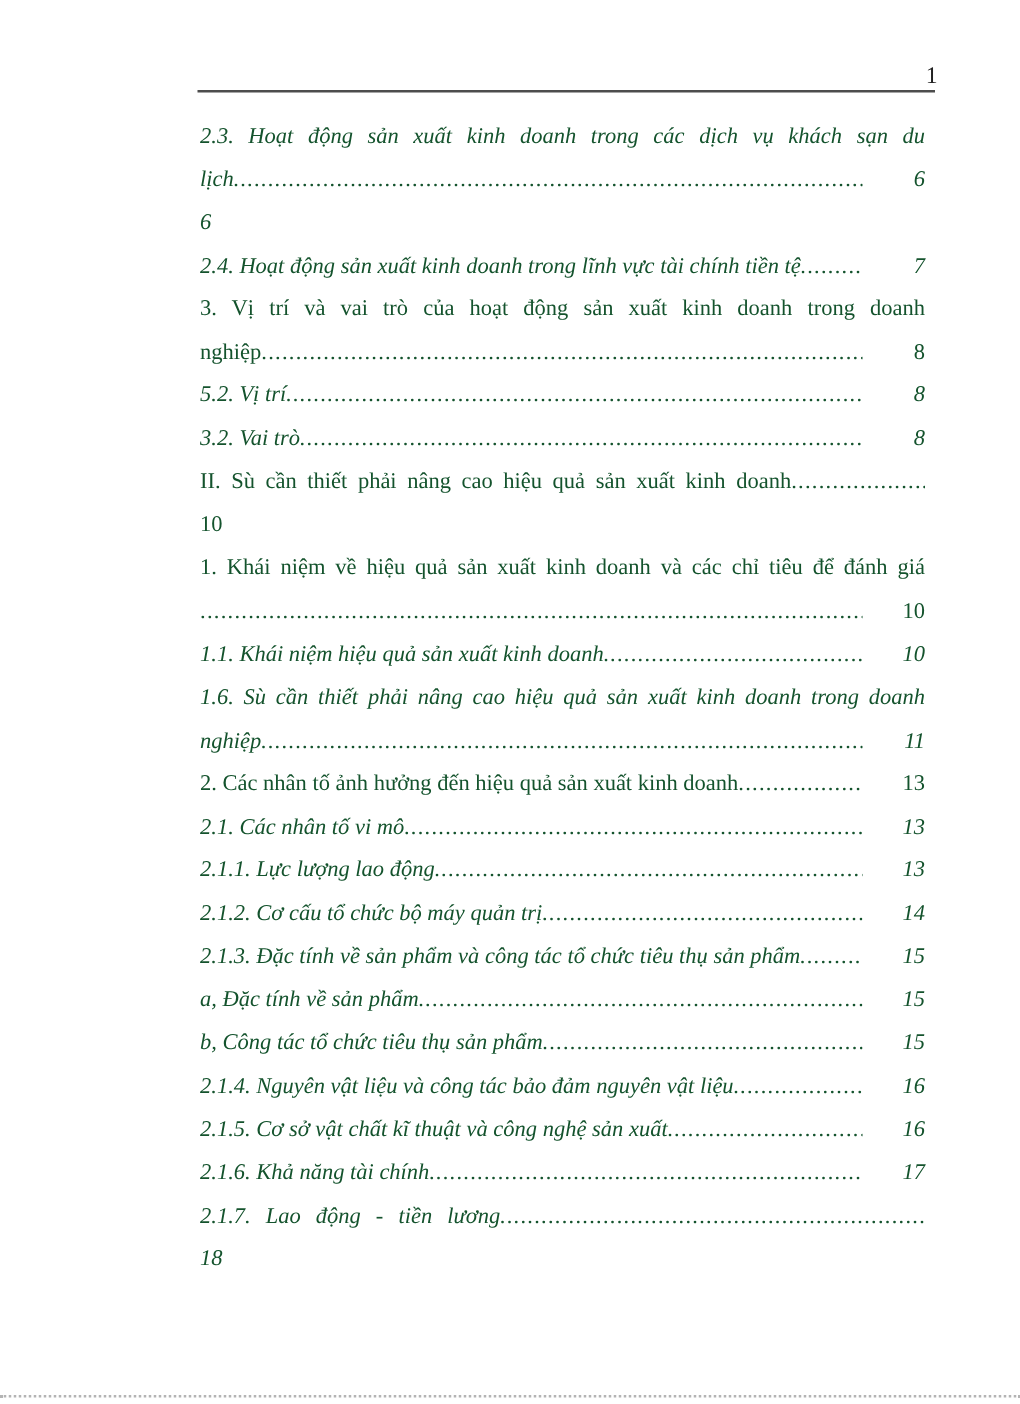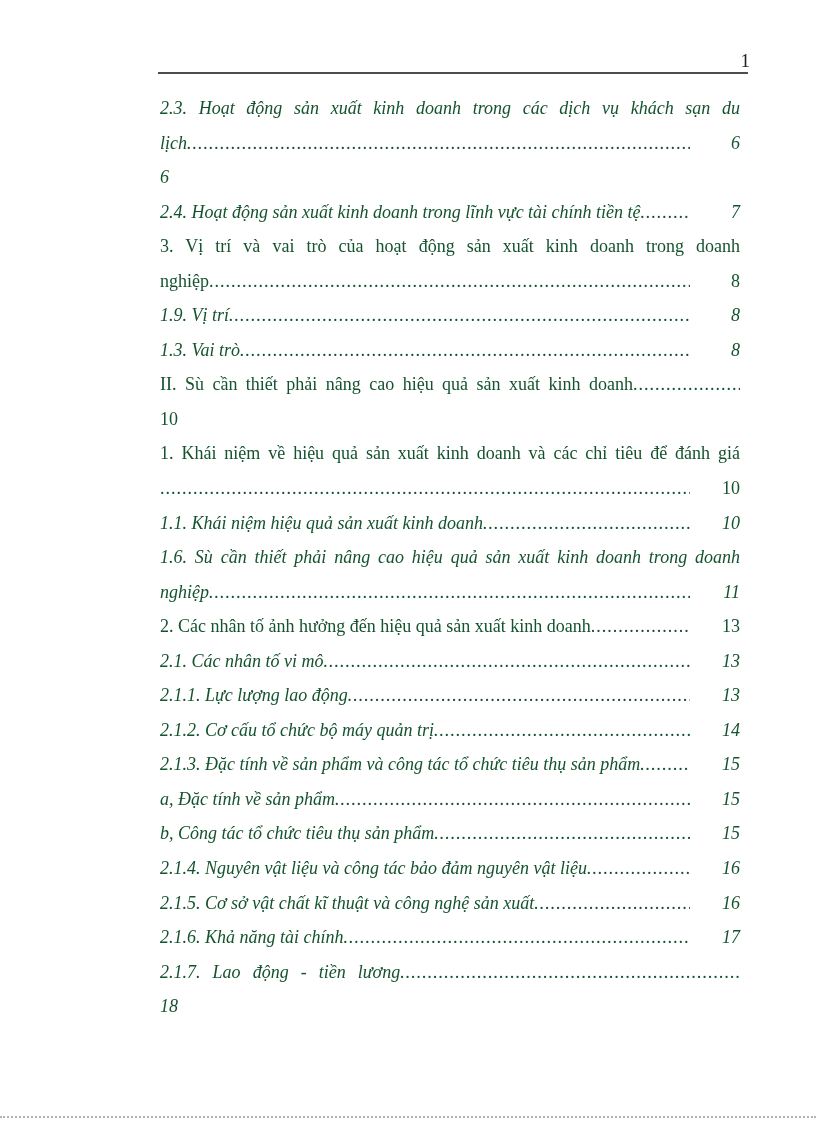--- a/index.html
+++ b/index.html
@@ -118,26 +118,26 @@
     <span class="text">3. Vị trí và vai trò của hoạt động sản xuất kinh doanh trong doanh</span>
     
     
   </div>
       <div class="row leader">
     <span class="text">nghiệp</span>
     <span class="dots">....................................................................................................................................................................................................................................................................</span>
     <span class="page">8</span>
   </div>
       <div class="row leader italic">
-    <span class="text">1.9. Vị trí</span>
+    <span class="text">5.2. Vị trí</span>
     <span class="dots">....................................................................................................................................................................................................................................................................</span>
     <span class="page">8</span>
   </div>
       <div class="row leader italic">
-    <span class="text">1.3. Vai trò</span>
+    <span class="text">3.2. Vai trò</span>
     <span class="dots">....................................................................................................................................................................................................................................................................</span>
     <span class="page">8</span>
   </div>
       <div class="row leader semiwide">
     <span class="text">II. Sù cần thiết phải nâng cao hiệu quả sản xuất kinh doanh</span>
     <span class="dots">....................................................................................................................................................................................................................................................................</span>
 
   </div>
       <div class="row plain">
     <span class="text">10</span>

